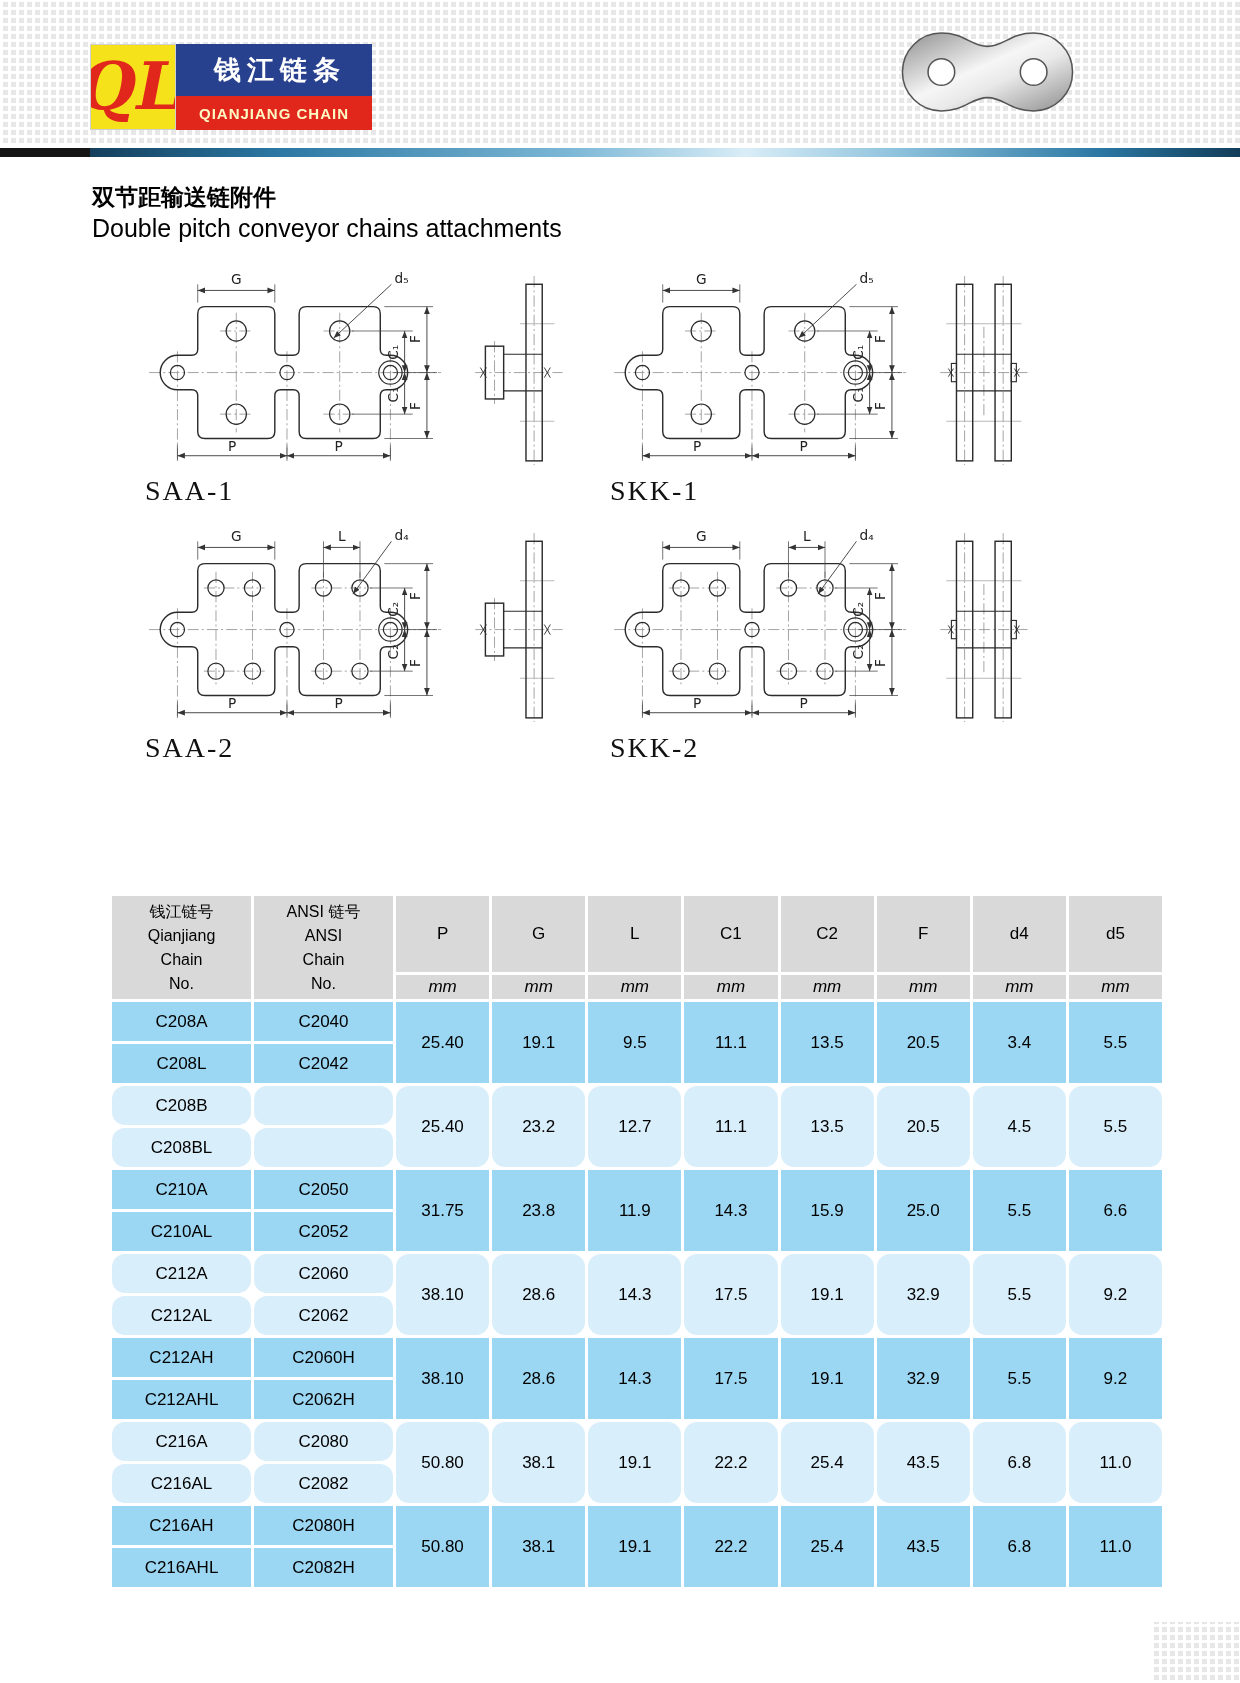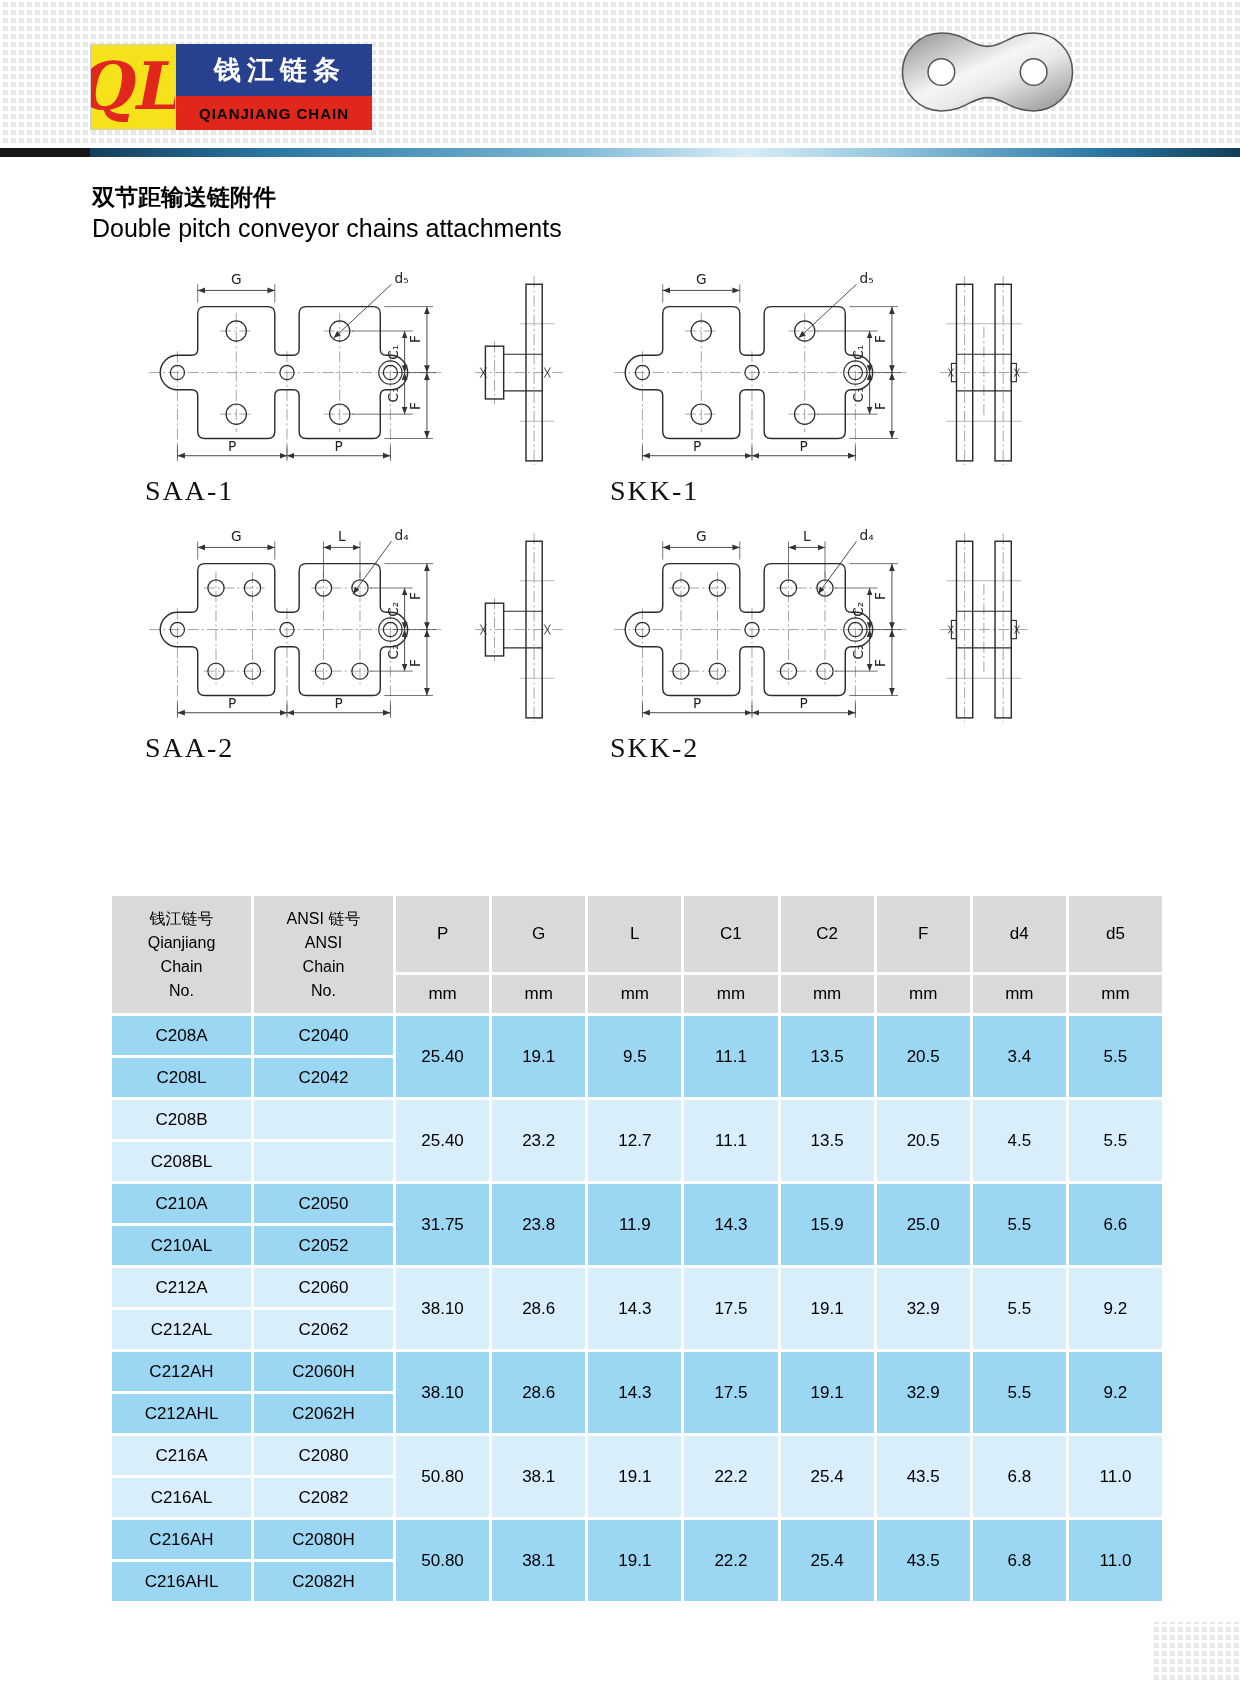--- a/index.html
+++ b/index.html
@@ -20,21 +20,21 @@
     background:linear-gradient(90deg,#143f5c 0%,#2a77a3 16%,#7db8d6 42%,
                #d9edf7 57%,#8fc3dd 70%,#2a77a3 88%,#123d58 100%);}
 
   
   .logo{position:absolute;left:90px;top:44px;height:86px;display:flex;}
   .logo-mark{width:86px;height:86px;background:var(--logo-yellow,#f5e21a);
     border:1px solid #cfcfcf;box-sizing:border-box;display:flex;align-items:center;justify-content:center;}
   .logo-names{width:196px;height:86px;display:flex;flex-direction:column;}
   .logo-cn{flex:1.55;background:var(--brand-blue,#28418f);color:#fff;display:flex;
     align-items:center;justify-content:center;font-size:27px;font-weight:bold;letter-spacing:6px;padding-left:12px;}
-  .logo-en{flex:1;background:var(--brand-red,#e1261c);color:#000000;display:flex;
+  .logo-en{flex:1;background:var(--brand-red,#e1261c);color:#fef9c3;display:flex;
     align-items:center;justify-content:center;font-size:15px;font-weight:bold;letter-spacing:1px;}
 
   .chainlink{position:absolute;left:885px;top:30px;}
 
   
   .title-block{position:absolute;left:92px;top:183px;}
   .title-cn{font-size:23px;font-weight:600;line-height:1.25;}
   .title-en{font-size:25px;font-weight:400;line-height:1.3;}
 
   
@@ -55,24 +55,24 @@
   .dt{font-family:"DejaVu Sans",sans-serif;font-size:13.5px;fill:#222;}
   .mark{stroke:#2b2b2b;stroke-width:0.9;fill:none;}
 
   
   .spec-table{position:absolute;left:109px;top:893px;width:1056px;
     border-collapse:separate;border-spacing:3px;table-layout:fixed;}
   .spec-table th,.spec-table td{text-align:center;vertical-align:middle;
     font-size:17px;font-weight:400;padding:0;}
   th.namecol{background:var(--header-gray,#d9d9d9);font-size:16px;line-height:1.5;white-space:pre-line;}
   th.dimcol{background:var(--header-gray,#d9d9d9);height:76px;}
-  th.unitcol{background:var(--header-gray,#d9d9d9);height:38px;}
+  th.unitcol{background:var(--header-gray,#d9d9d9);height:24px;font-style:italic;}
   tbody td{height:39px;}
   tr.dark td{background:var(--row-dark,#9bd6f2);}
-  tr.light td{background:var(--row-light,#d9eefb);}
+  tr.light td{background:var(--row-light,#d9eefb);border-radius:13px;}
 
   .corner-dots{position:absolute;left:1151px;top:1622px;width:89px;height:61px;}
 </style>
 </head>
 <body>
 
 <div class="band dotgrid"></div>
 
 <div class="logo">
   <div class="logo-mark">

